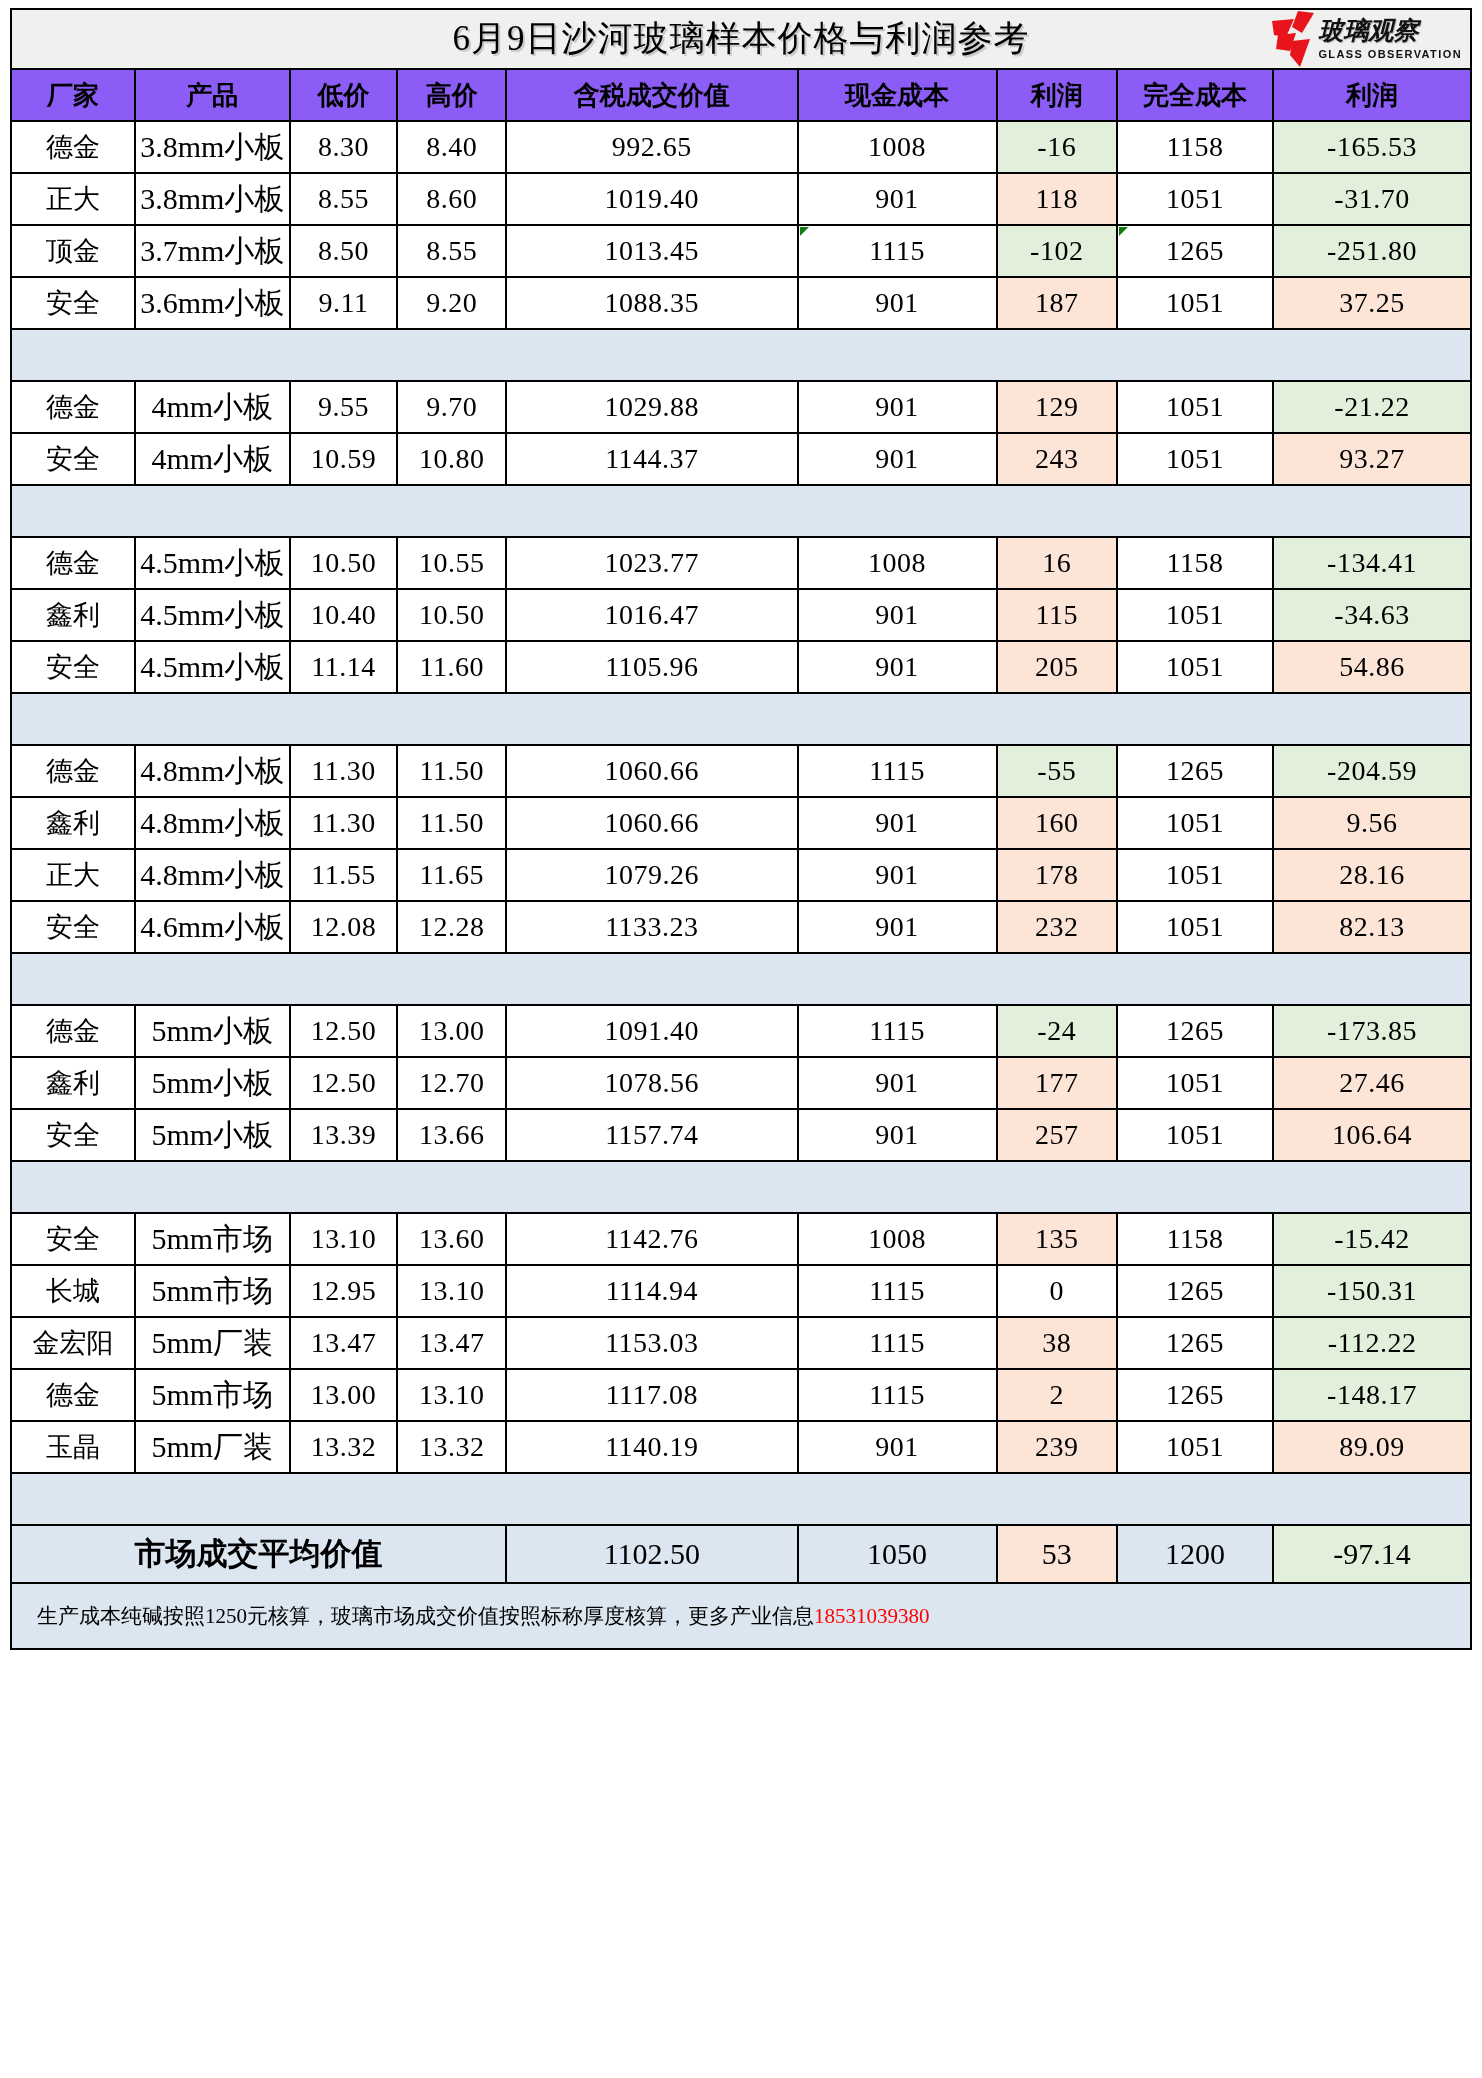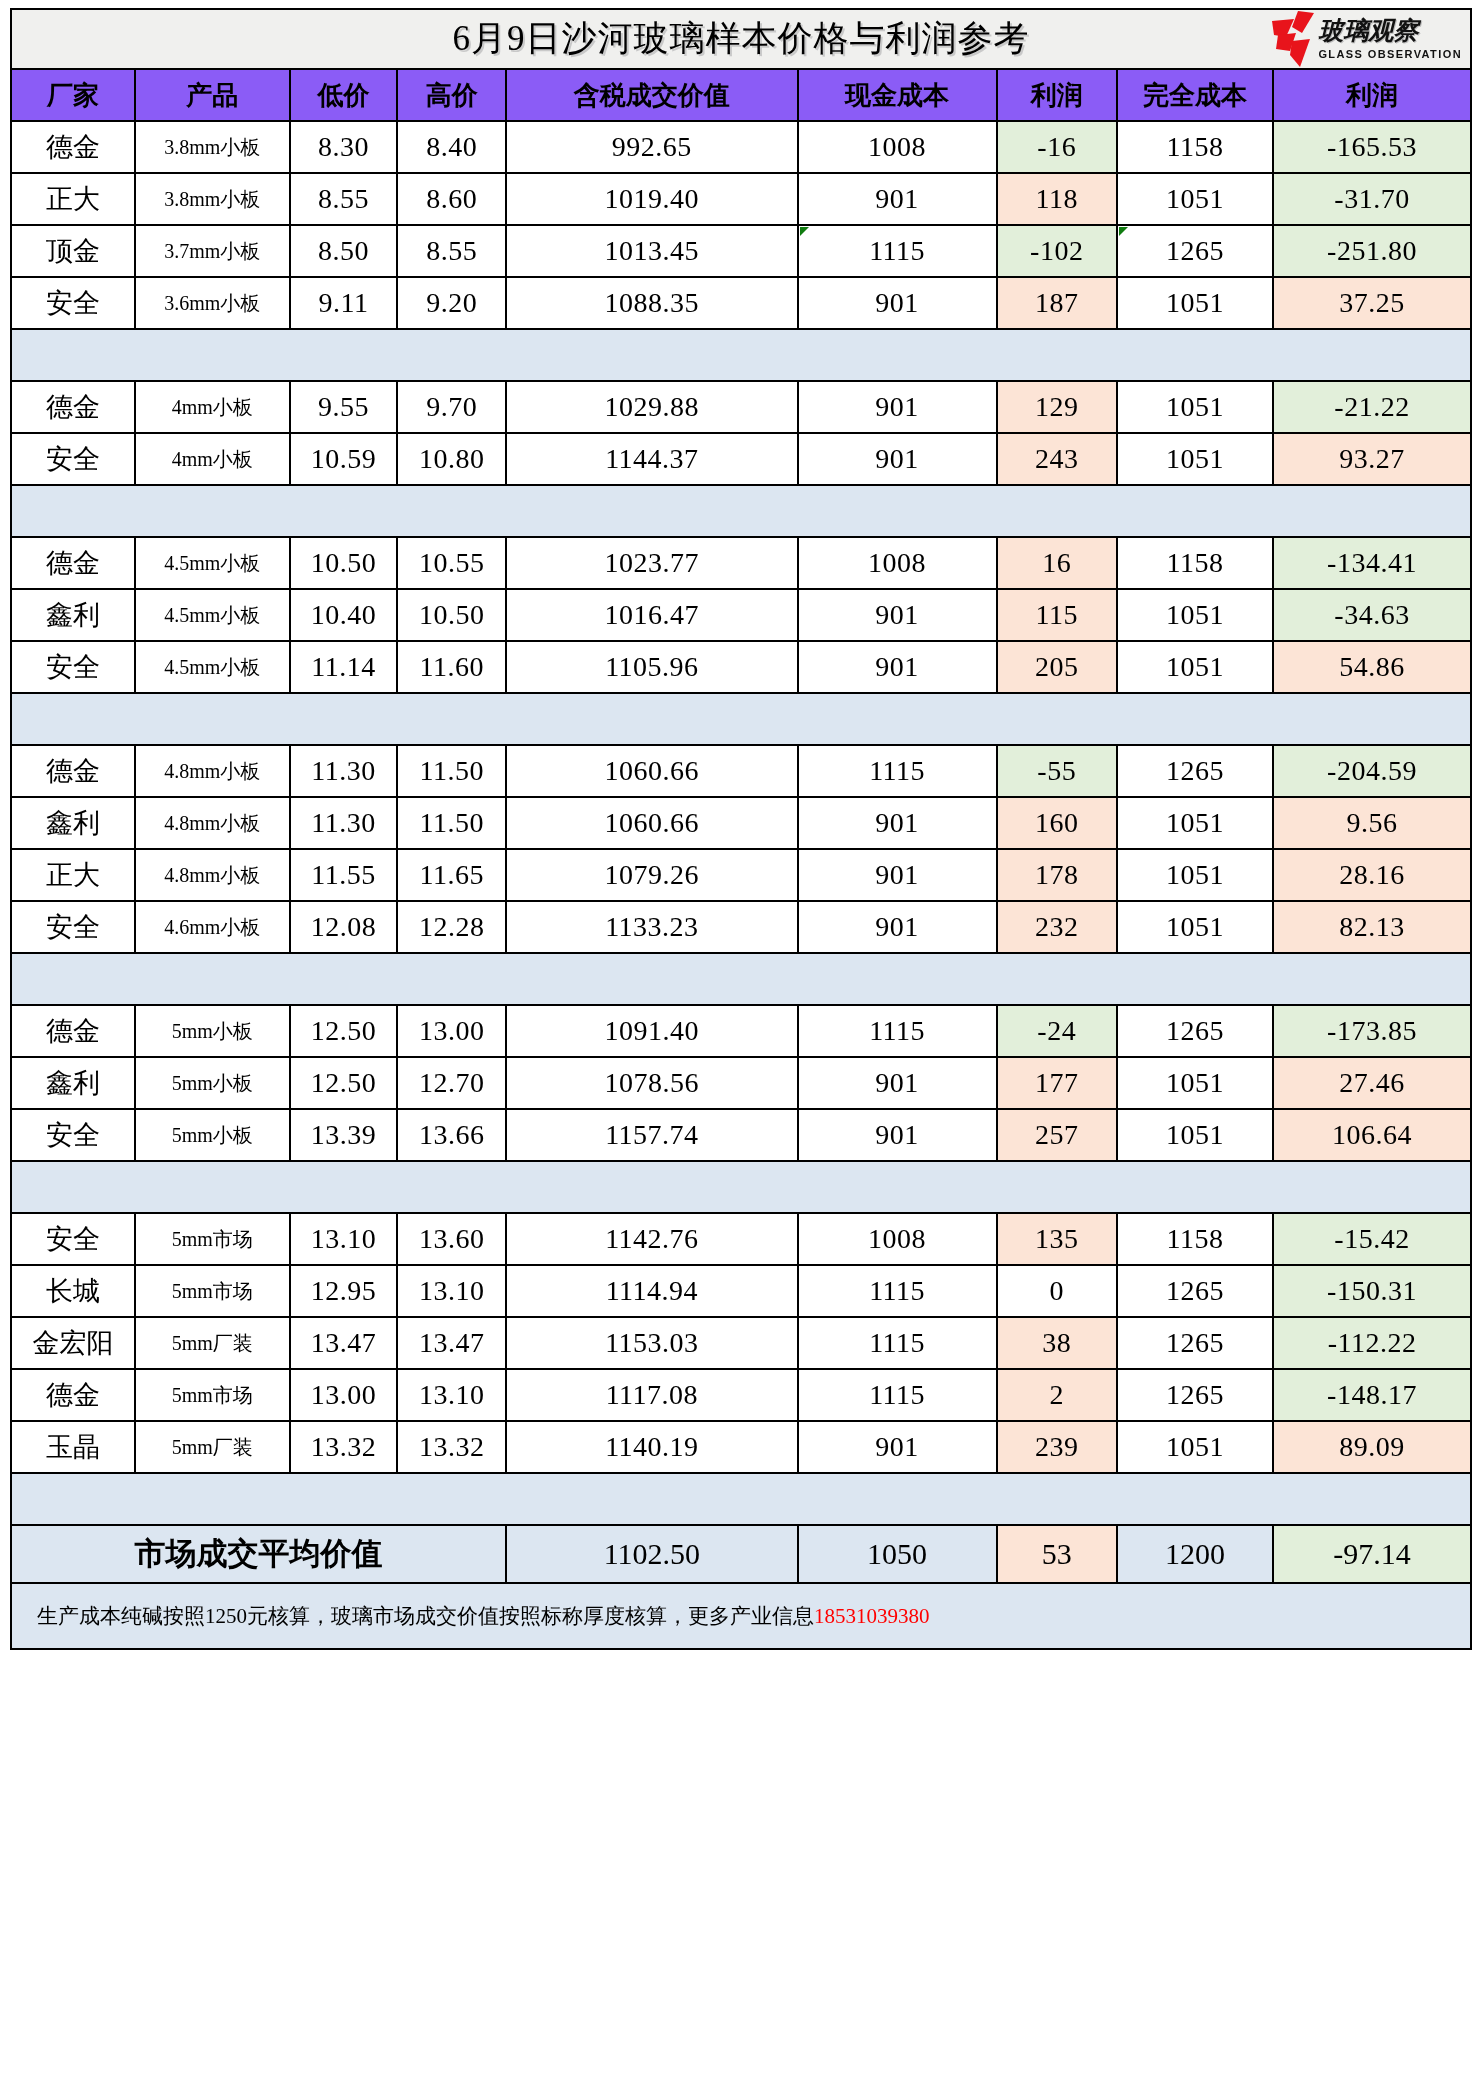--- a/index.html
+++ b/index.html
@@ -82,21 +82,21 @@
   tr.head td{
     background:#8b5cf6;
     height:50px;
     font-size:26px;
     font-weight:bold;
   }
 
   
   tr.data td{height:50px;font-size:28px;}
   tr.data td.factory{font-size:27px;border-radius:13px;}
-  tr.data td.product{font-size:20px;}
+  tr.data td.product{font-size:30px;}
   td.num{font-size:28px;letter-spacing:0.5px;}
 
   .pos{background:#fce4d6;}
   .neg{background:#e2efda;}
   .plain{background:#ffffff;}
 
   
   .tri{
     position:absolute;left:1px;top:1px;
     width:0;height:0;

